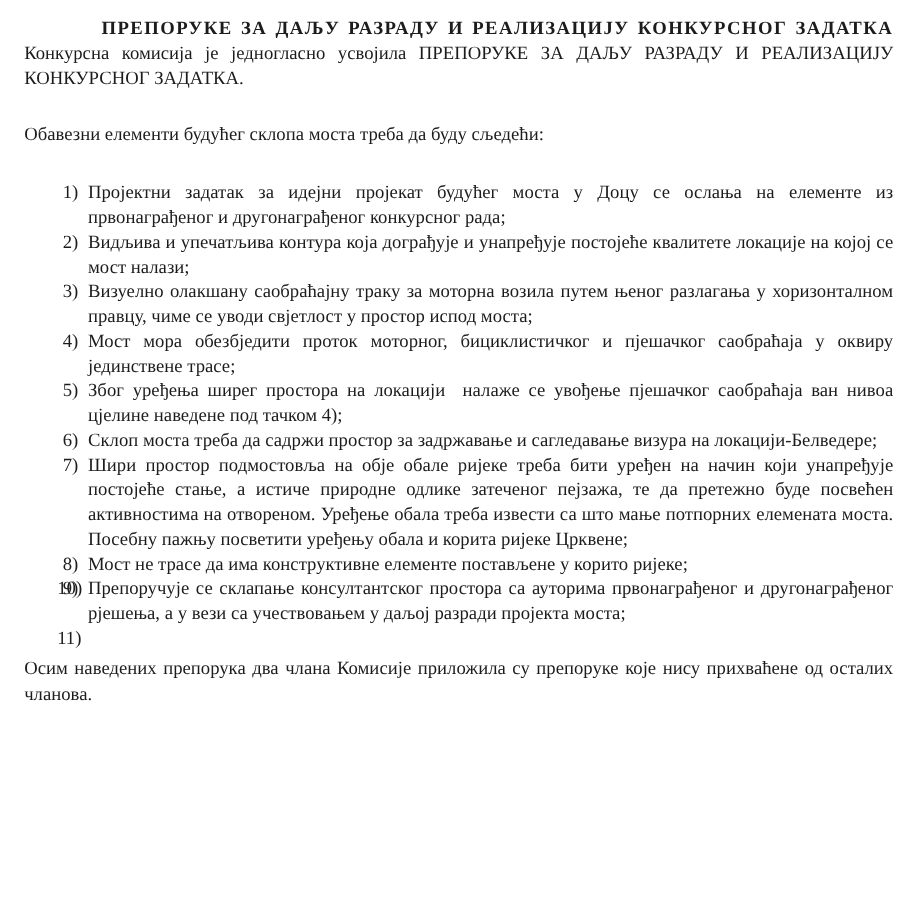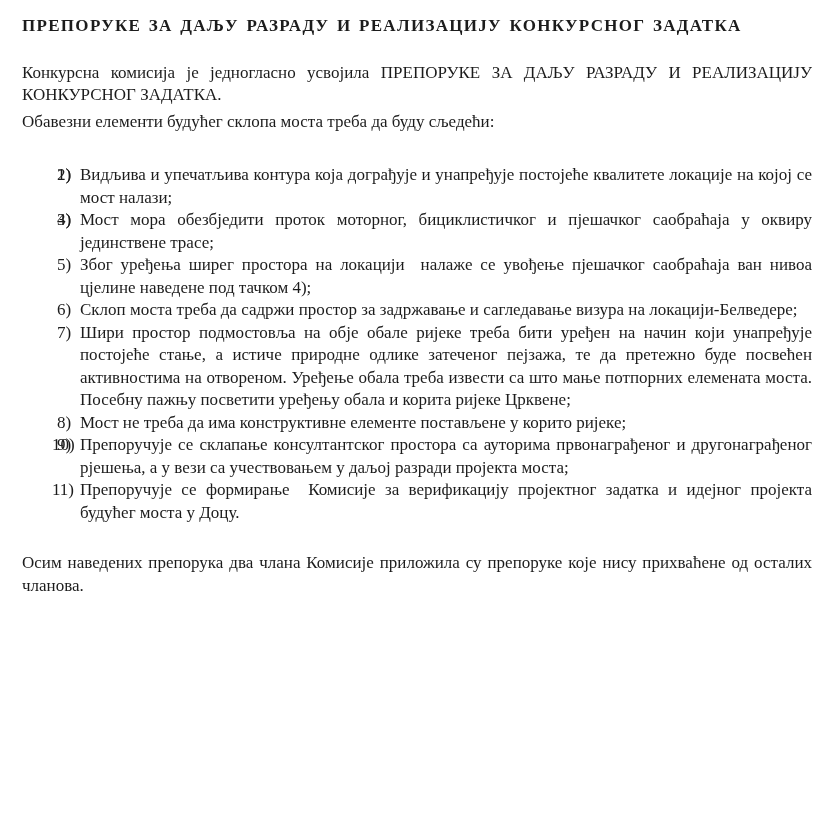--- a/index.html
+++ b/index.html
@@ -21,30 +21,31 @@
     height: 818px;
   }
   .title {
     margin: 15px 0 0 0;
     font-size: 17px;
     font-weight: bold;
     line-height: 22.5px;
     letter-spacing: 1.3px;
     word-spacing: 2px;
     white-space: pre-wrap;
+    text-align: right;
   }
   .para {
     font-size: 17px;
     line-height: 22.5px;
     text-align: justify;
     white-space: pre-wrap;
     margin: 0;
   }
-  .intro      { margin-top: 24px; }
-  .list-intro { margin-top: 4px; }
+  .intro      { }
+  .list-intro { margin-top: 28px; }
   .closing    { margin-top: 28px; }
   .rec-list {
     margin: 31px 0 0 0;
     padding: 0;
     list-style: none;
   }
   .rec-item {
     position: relative;
     padding-left: 58px;
     font-size: 17px;
@@ -68,29 +69,31 @@
 
   <h1 class="title">ПРЕПОРУКЕ ЗА ДАЉУ РАЗРАДУ И РЕАЛИЗАЦИЈУ КОНКУРСНОГ ЗАДАТКА</h1>
 
   <p class="para intro">Конкурсна комисија је једногласно усвојила ПРЕПОРУКЕ ЗА ДАЉУ РАЗРАДУ И РЕАЛИЗАЦИЈУ КОНКУРСНОГ ЗАДАТКА.</p>
 
   <p class="para list-intro">Обавезни елементи будућег склопа моста треба да буду сљедећи:</p>
 
   <ol class="rec-list" id="rec-list">
   <li class="rec-item">
     <span class="num">1)</span>
+    <span class="txt">Пројектни задатак за идејни пројекат будућег моста у Доцу се ослања на елементе из првонаграђеног и другонаграђеног конкурсног рада;</span>
   </li>
 
   <li class="rec-item">
     <span class="num">2)</span>
     <span class="txt">Видљива и упечатљива контура која дограђује и унапређује постојеће квалитете локације на којој се мост налази;</span>
   </li>
 
   <li class="rec-item">
     <span class="num">3)</span>
+    <span class="txt">Визуелно олакшану саобраћајну траку за моторна возила путем њеног разлагања у хоризонталном правцу, чиме се уводи свјетлост у простор испод моста;</span>
   </li>
 
   <li class="rec-item">
     <span class="num">4)</span>
     <span class="txt">Мост мора обезбједити проток моторног, бициклистичког и пјешачког саобраћаја у оквиру јединствене трасе;</span>
   </li>
 
   <li class="rec-item">
     <span class="num">5)</span>
     <span class="txt">Због уређења ширег простора на локацији  налаже се увођење пјешачког саобраћаја ван нивоа цјелине наведене под тачком 4);</span>
@@ -101,33 +104,32 @@
     <span class="txt">Склоп моста треба да садржи простор за задржавање и сагледавање визура на локацији-Белведере;</span>
   </li>
 
   <li class="rec-item">
     <span class="num">7)</span>
     <span class="txt">Шири простор подмостовља на обје обале ријеке треба бити уређен на начин који унапређује постојеће стање, а истиче природне одлике затеченог пејзажа, те да претежно буде посвећен активностима на отвореном. Уређење обала треба извести са што мање потпорних елемената моста. Посебну пажњу посветити уређењу обала и корита ријеке Црквене;</span>
   </li>
 
   <li class="rec-item">
     <span class="num">8)</span>
-    <span class="txt">Мост не треба да има конструктивне елементе постављене у корито ријеке;</span>
+    <span class="txt">Мост не трасе да има конструктивне елементе постављене у корито ријеке;</span>
   </li>
 
   <li class="rec-item">
     <span class="num">9)</span>
   </li>
 
   <li class="rec-item">
     <span class="num">10)</span>
     <span class="txt">Препоручује се склапање консултантског простора са ауторима првонаграђеног и другонаграђеног рјешења, а у вези са учествовањем у даљој разради пројекта моста;</span>
   </li>
 
   <li class="rec-item">
     <span class="num">11)</span>
-    <span class="txt">Препоручује се формирање  Комисије за верификацију пројектног задатка и идејног пројекта будућег моста у Доцу.</span>
   </li>
 </ol>
 
   <p class="para closing">Осим наведених препорука два члана Комисије приложила су препоруке које нису прихваћене од осталих чланова.</p>
 
 </div>
 
 </body></html>

